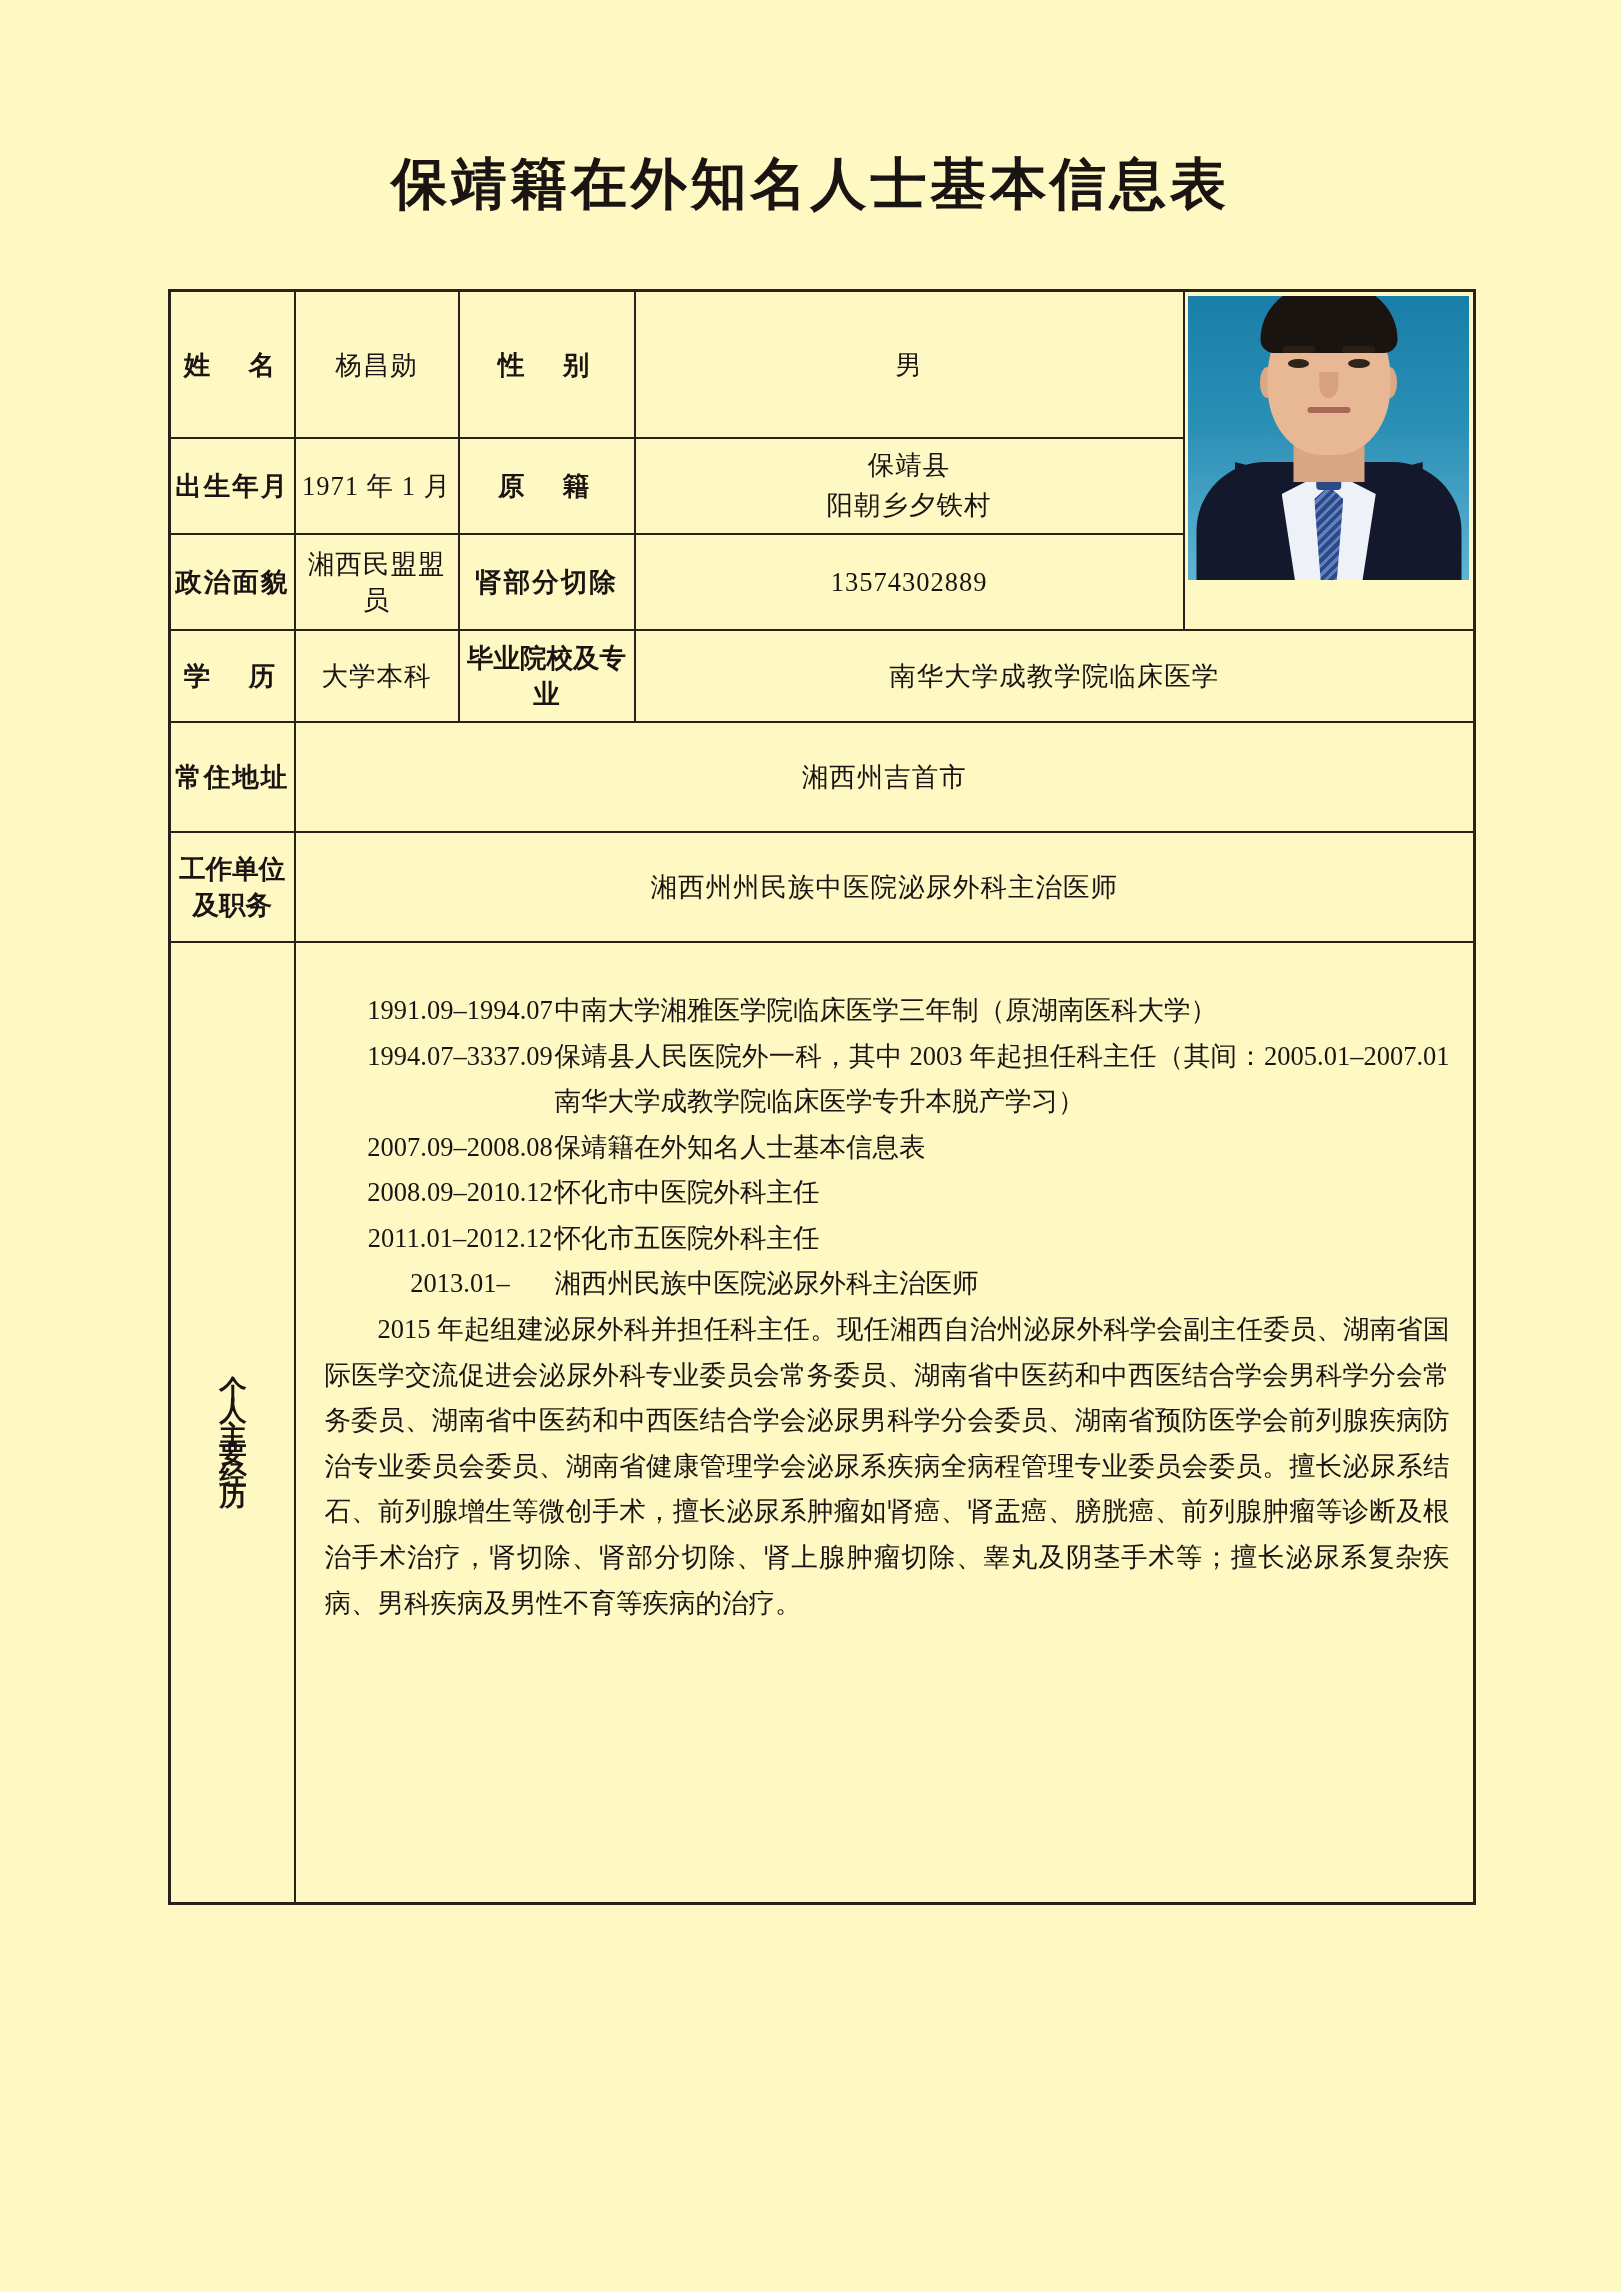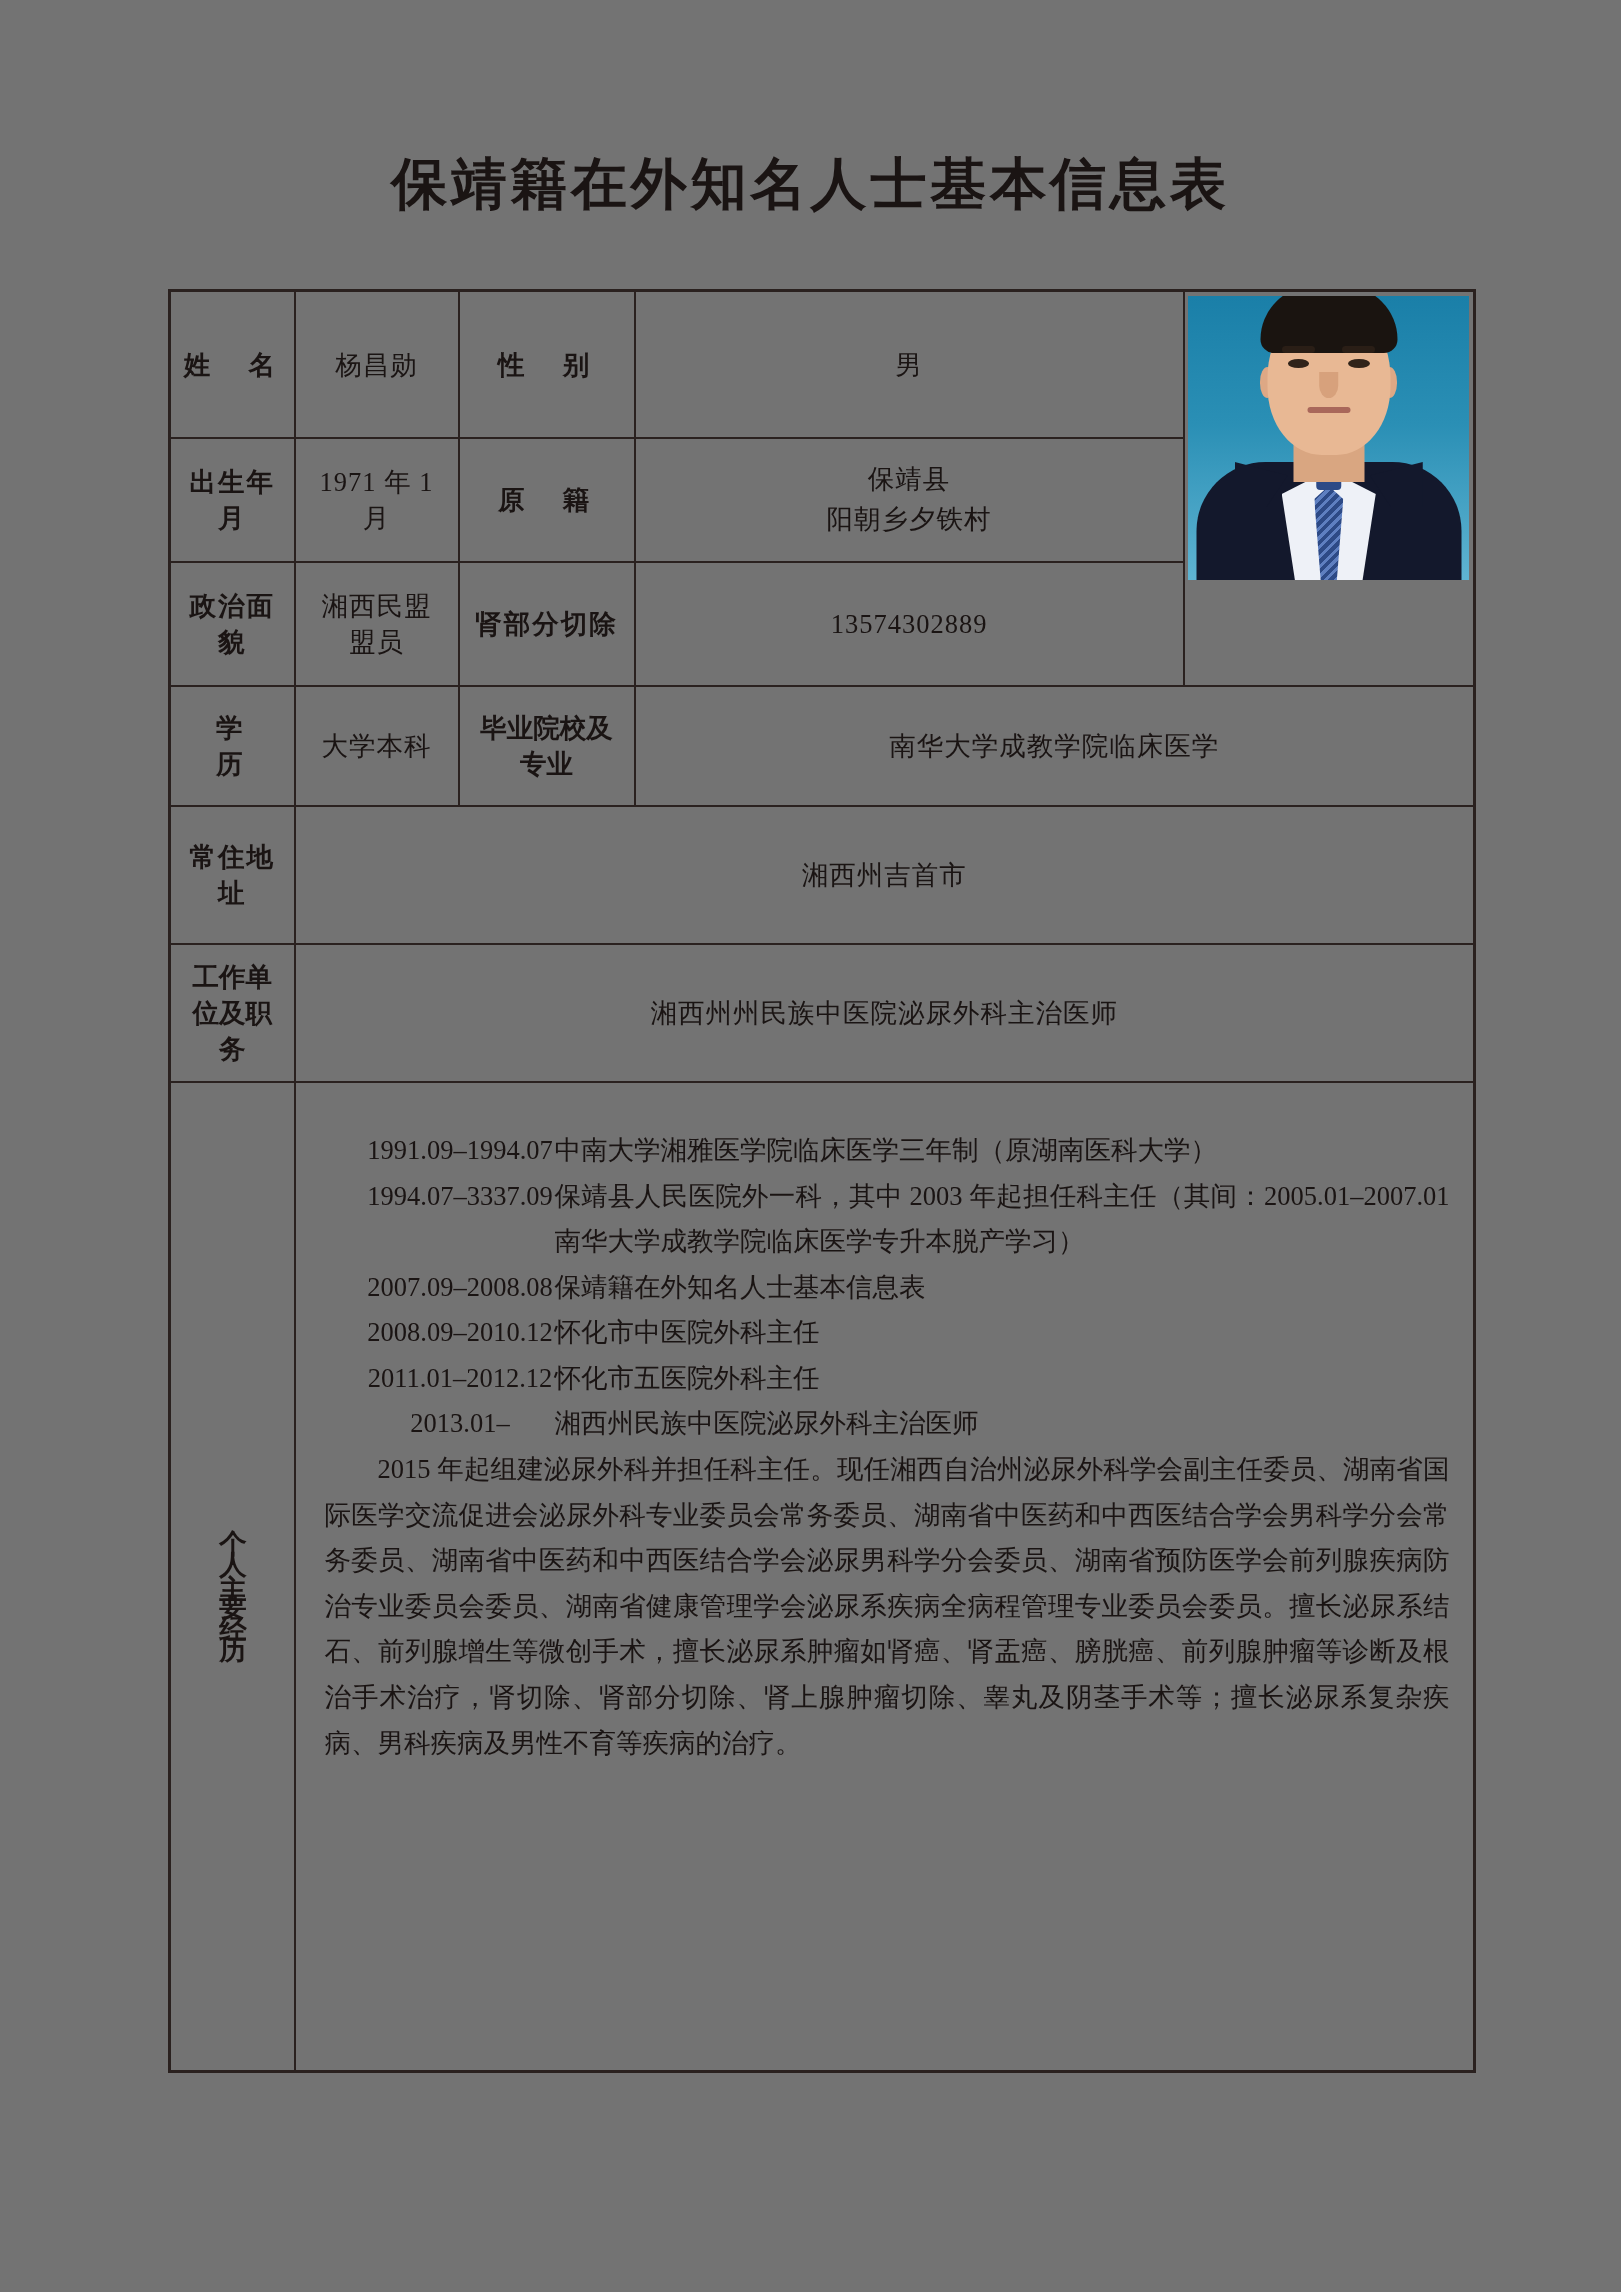--- a/index.html
+++ b/index.html
@@ -13,21 +13,21 @@
     font-family: "Liberation Serif", "DejaVu Serif", serif;
     color: #1a1413;
     position: relative;
     overflow: hidden;
   }
   .page {
     position: absolute;
     left: 0; top: 0;
     width: 1621px;
     height: 2293px;
-    background: #737373;
+    background: #fef9c3;
   }
   .doc-title {
     position: absolute;
     left: 0;
     top: 147px;
     width: 1621px;
     text-align: center;
     font-size: 56px;
     font-weight: bold;
     letter-spacing: 3.9px;
@@ -37,21 +37,21 @@
   table.info {
     position: absolute;
     left: 168px;
     top: 289px;
     width: 1306px;
     border-collapse: collapse;
     table-layout: fixed;
   }
   table.info td {
     border: 2px solid #2a211f;
-    padding: 14px;
+    padding: 0;
     vertical-align: middle;
     text-align: center;
     font-size: 26.5px;
     color: #1a1413;
   }
   table.info {
     border: 3.9px solid #2a211f;
   }
   .lbl {
     font-weight: bold;

